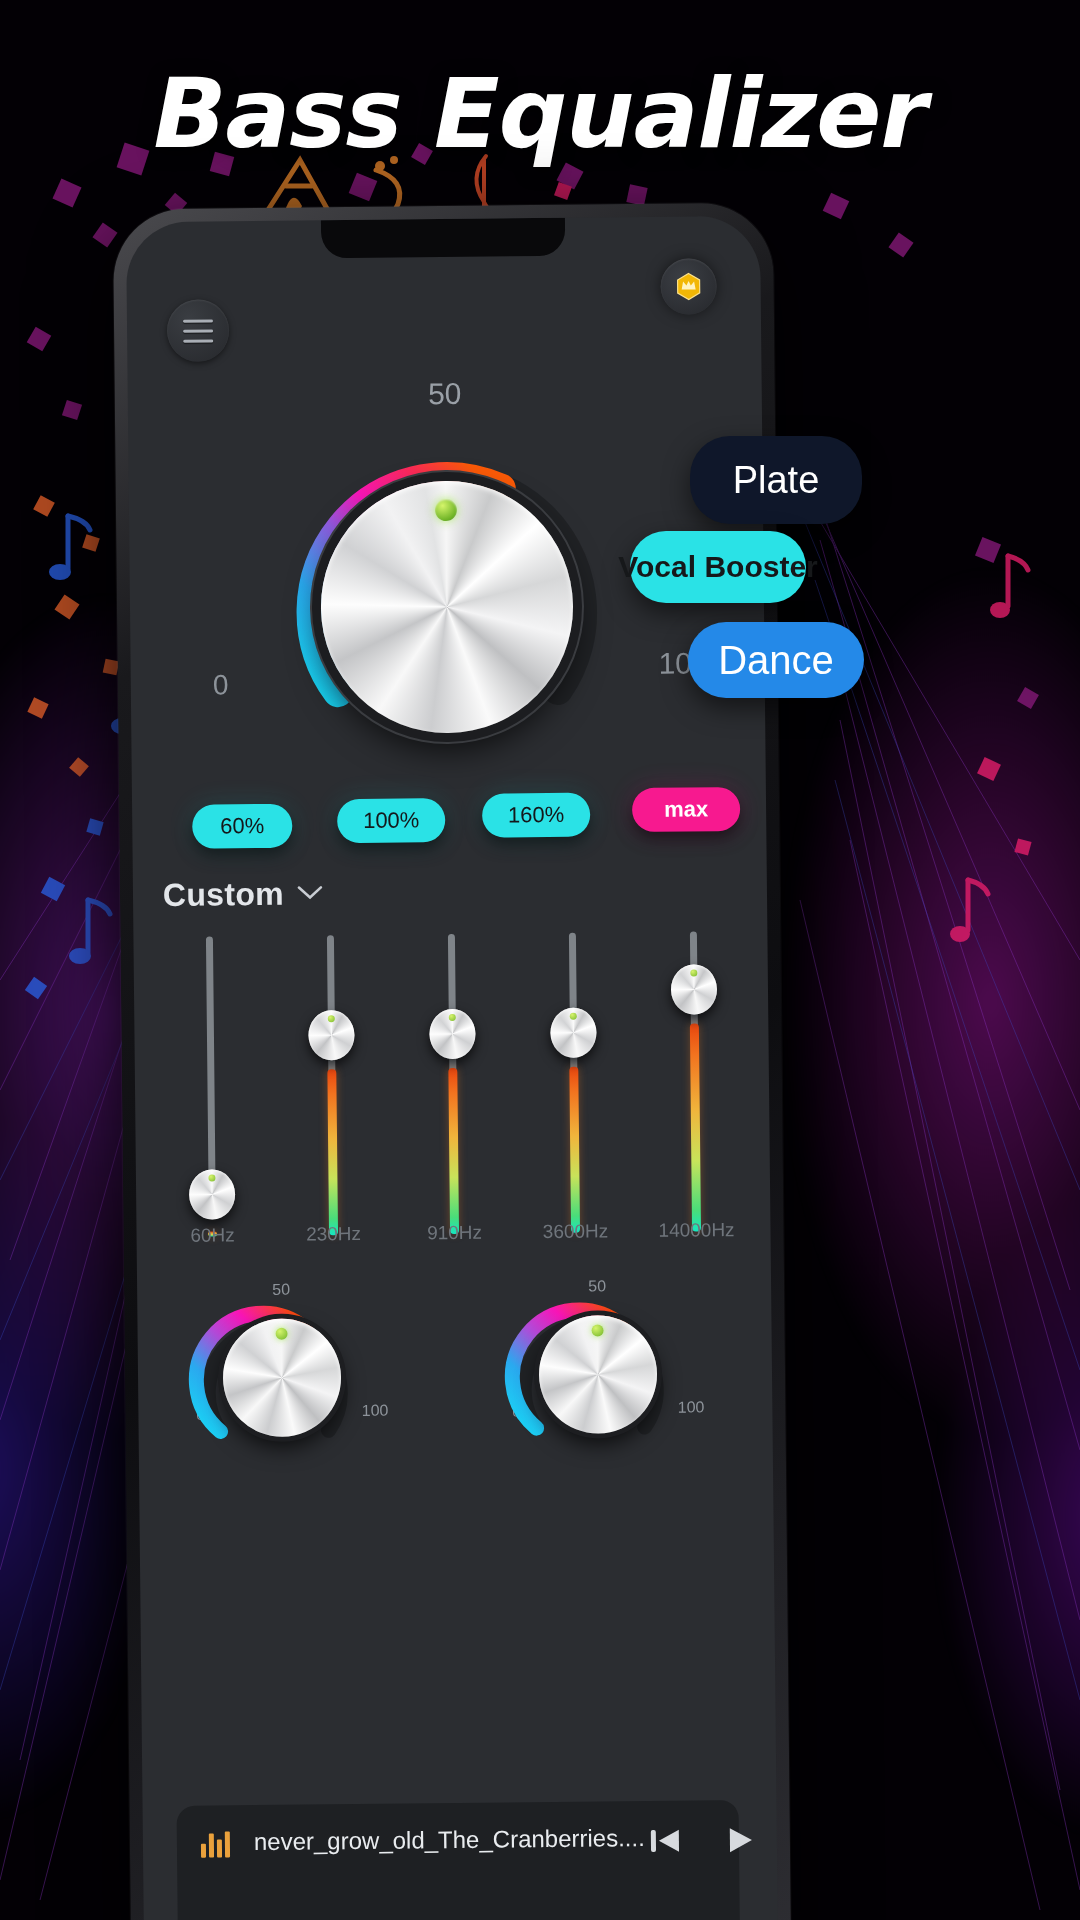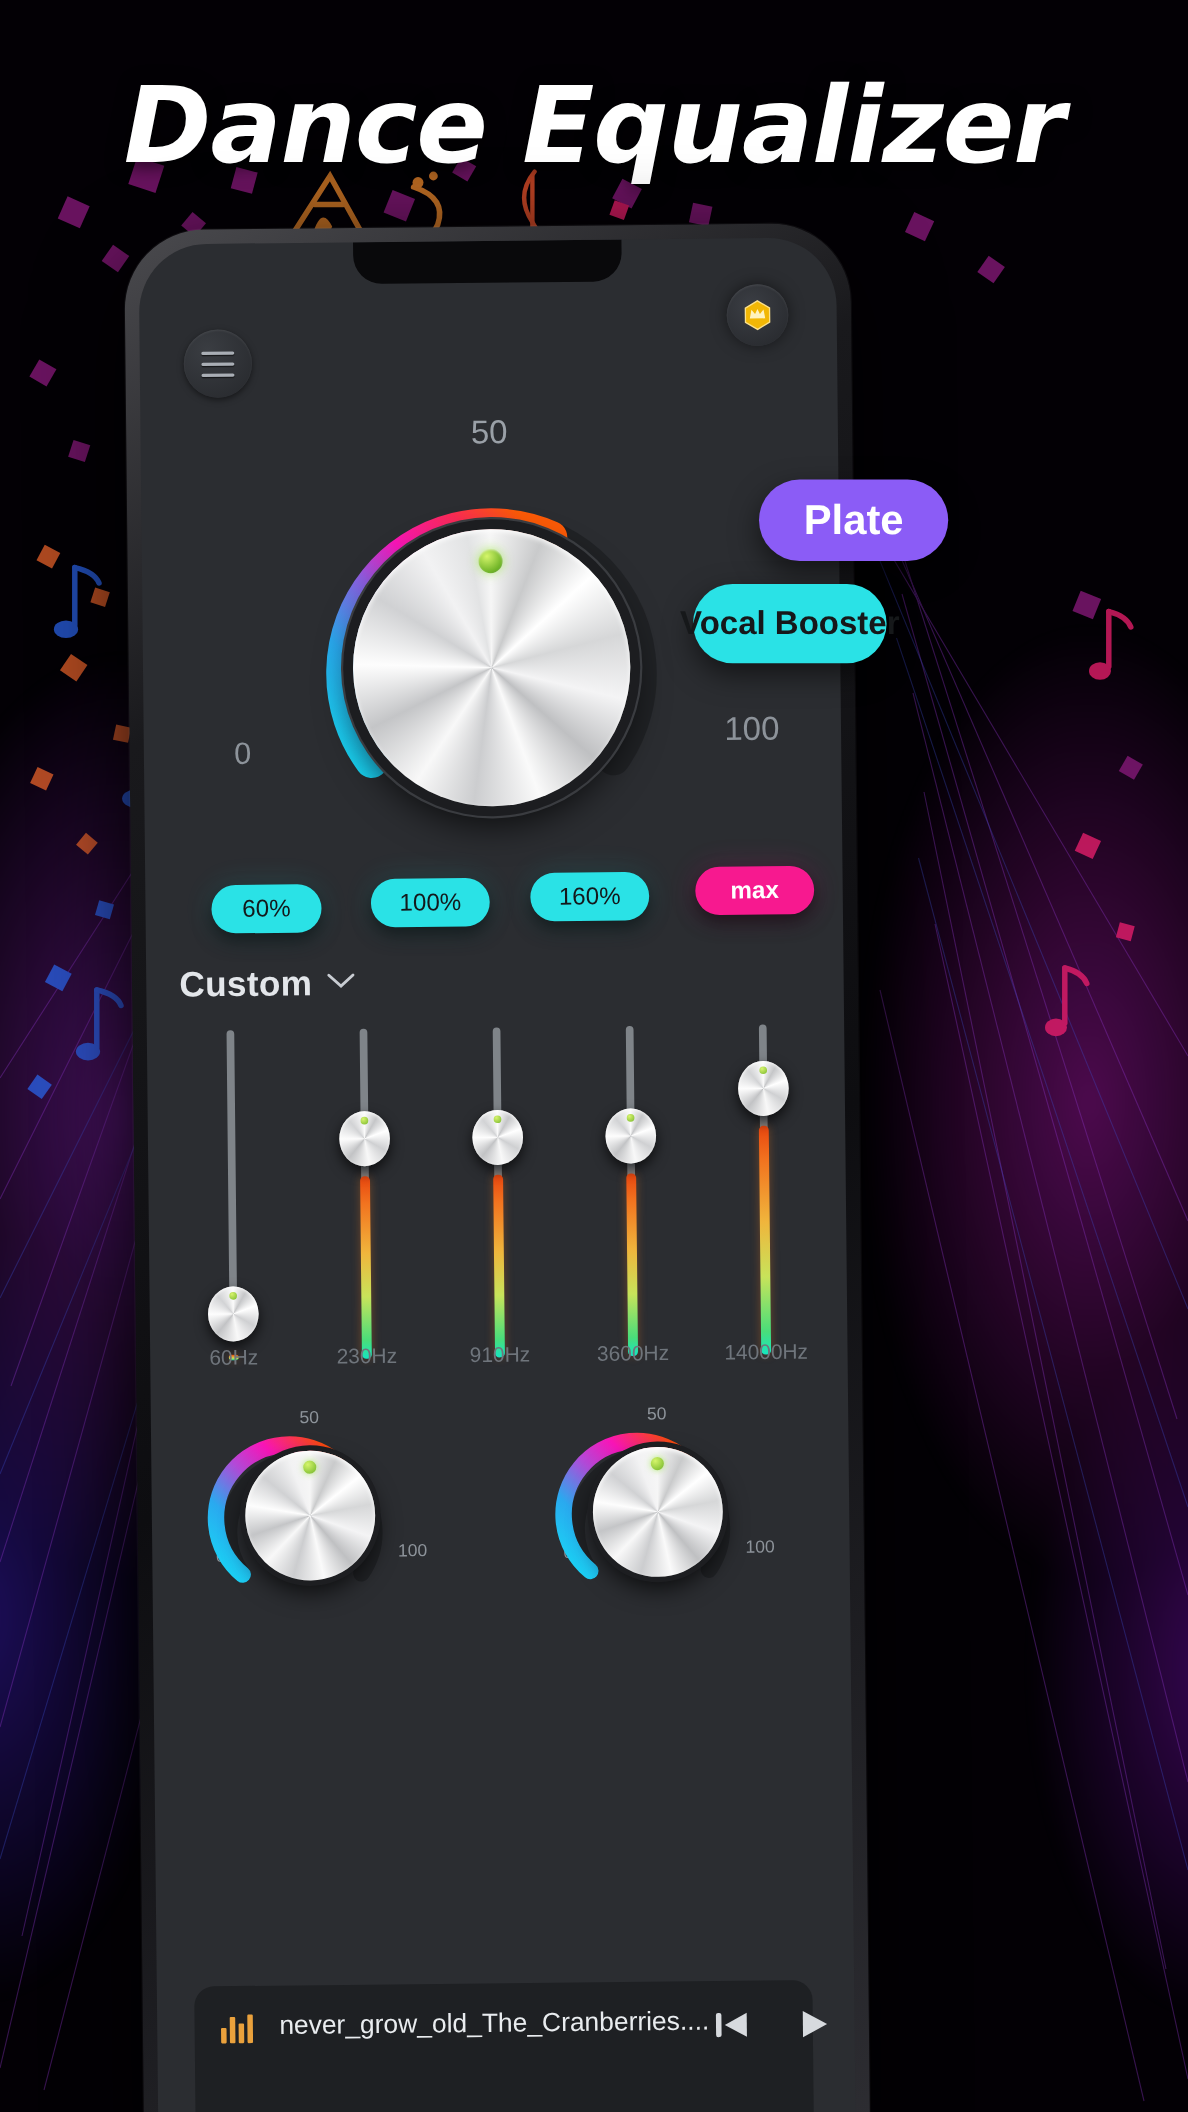--- a/index.html
+++ b/index.html
@@ -114,21 +114,21 @@
   }
 
   
   .pill {
     position:absolute; border-radius:40px; color:#fff;
     display:flex; align-items:center; justify-content:center;
     box-shadow: 0 10px 26px rgba(0,0,0,.55);
     white-space:nowrap;
   }
   .pill-deep   { left:632px; top:341px; width:172px; height:78px; background:#f5540b; font-size:40px; z-index:9;}
-  .pill-plate  { left:690px; top:436px; width:172px; height:74px; background:#8b5cf6; font-size:38px; z-index:9;font-weight:bold;}
+  .pill-plate  { left:690px; top:436px; width:172px; height:88px; background:#0f172a; font-size:38px; z-index:9;}
   .pill-vocal  { left:630px; top:531px; width:176px; height:72px; background:#2ae2e6; color:#16181a; font-size:30px; z-index:9;font-weight:bold;}
   .pill-dance  { left:688px; top:622px; width:176px; height:76px; background:#2489e8; font-size:40px; z-index:9;}
 
   
   .chips { position:absolute; left:0; top:575px; width:100%; height:70px; }
   .chip {
     position:absolute; height:44px; border-radius:24px;
     display:flex; align-items:center; justify-content:center;
     font-size:22px; color:#14181b; background:#2ae2e6;
     box-shadow:0 7px 16px rgba(0,0,0,.55), 0 0 26px rgba(42,226,230,.16);
@@ -311,21 +311,21 @@
     <g fill="none" stroke="#ee1f6e" stroke-width="5" stroke-linecap="round">
       <path d="M1008 556 L1008 606"></path>
         <path d="M1008 556 q16 4 20 14"></path>
       <ellipse cx="1000" cy="610" rx="10" ry="8" fill="#ee1f6e" stroke="none"></ellipse>
       <path d="M968 880 L968 930"></path>
         <path d="M968 880 q16 4 20 14"></path>
       <ellipse cx="960" cy="934" rx="10" ry="8" fill="#ee1f6e" stroke="none"></ellipse>
     </g>
   </svg>
 
-  <div class="title">Dance Equalizer</div>
+  <div class="title">Bass Equalizer</div>
 
   <div class="phone">
     <div class="screen">
       <div class="notch"></div>
 
       <div class="hamburger">
         <i></i>
           <i></i>
           <i></i>
       </div>
@@ -476,14 +476,15 @@
             </svg>
           </div>
 
         </div>
       </div>
     </div>
   </div>
 
   <div class="pill pill-plate">Plate</div>
   <div class="pill pill-vocal">Vocal Booster</div>
+  <div class="pill pill-dance">Dance</div>
 
 </div>
 
 </body></html>

